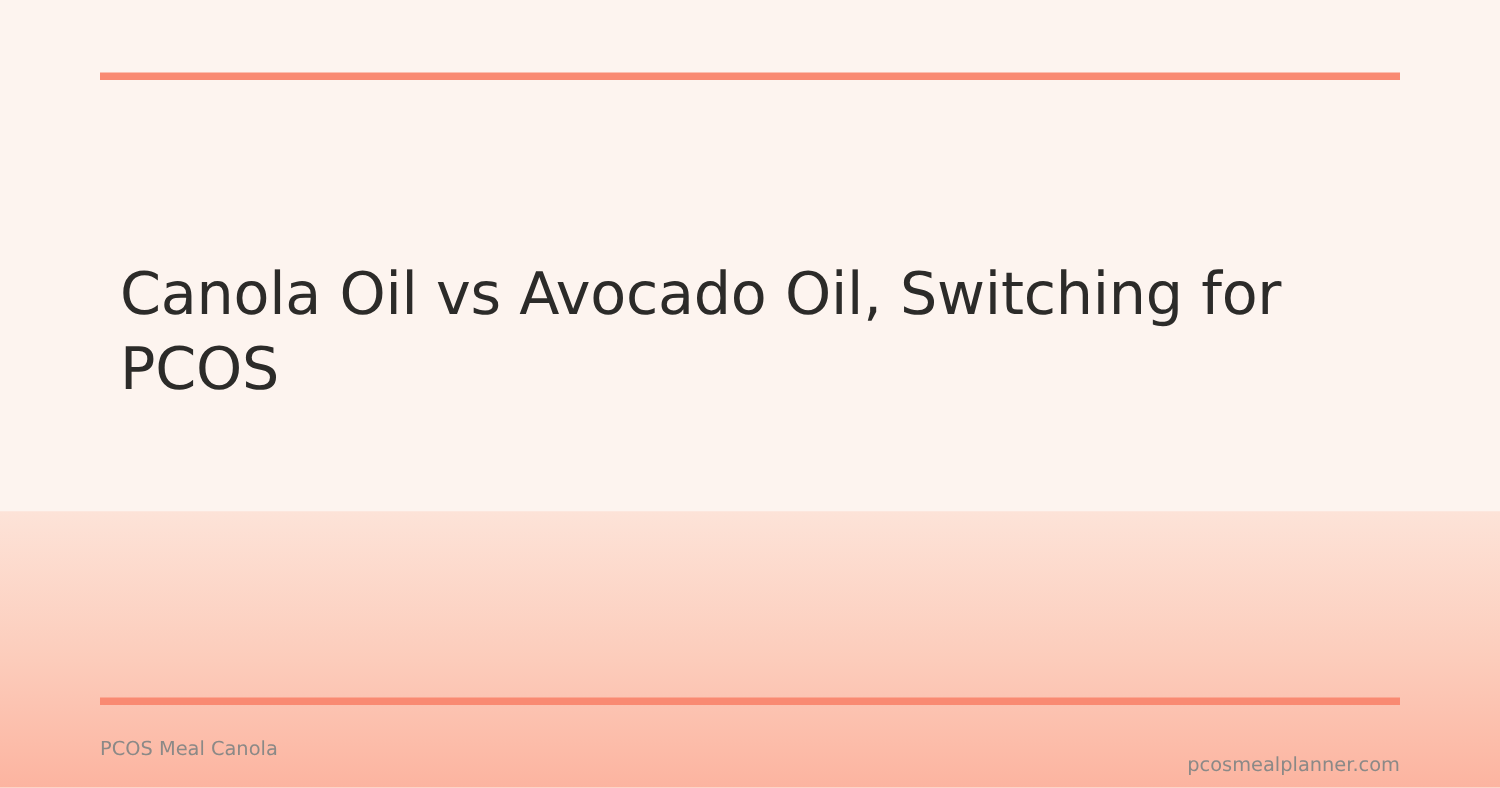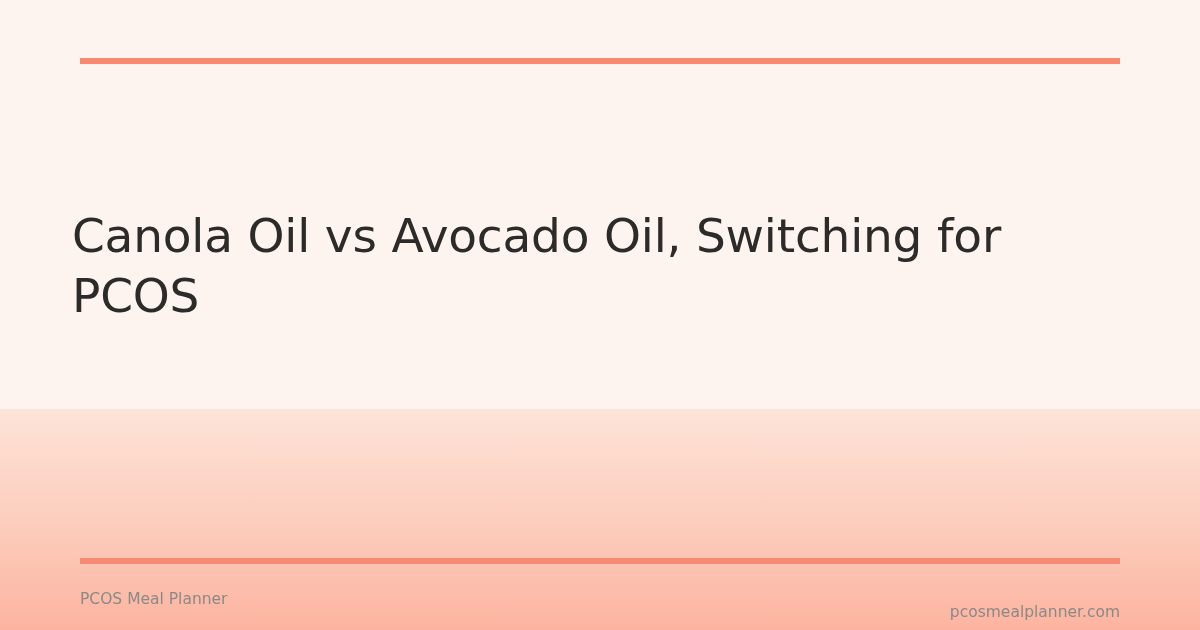--- a/index.html
+++ b/index.html
@@ -37,21 +37,21 @@
     left: 80px;
     top: 58px;
     width: 1040px;
     height: 6px;
     background: #F98A72;
     border-radius: 0;
   }
 
   .title-block {
     position: absolute;
-    left: 72px;
+    left: 96px;
     top: 206px;
     width: 960px;
   }
 
   .page-title {
     margin: 0;
     font-size: 47px;
     line-height: 60px;
     font-weight: 400;
     letter-spacing: -0.2px;
@@ -119,19 +119,19 @@
       <h1 class="page-title">Canola Oil vs Avocado Oil, Switching for PCOS</h1>
     </div>
 
   </div>
 
   <div class="lower">
 
     <div class="bottom-rule"></div>
 
     <div class="footer">
-      <span class="footer-brand">PCOS Meal Planner</span>
+      <span class="footer-brand">PCOS Meal Canola</span>
       <span class="footer-url">pcosmealplanner.com</span>
     </div>
 
   </div>
 
 </div>
 
 </body></html>

